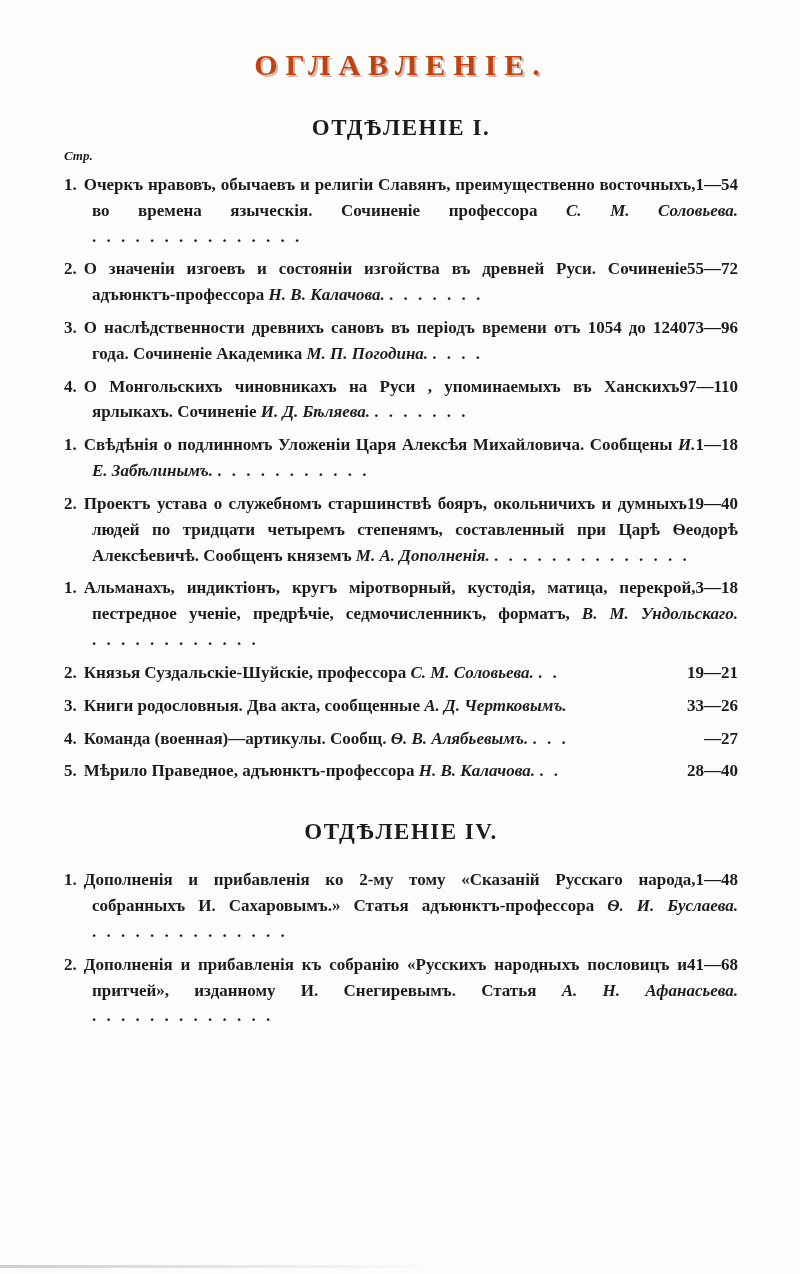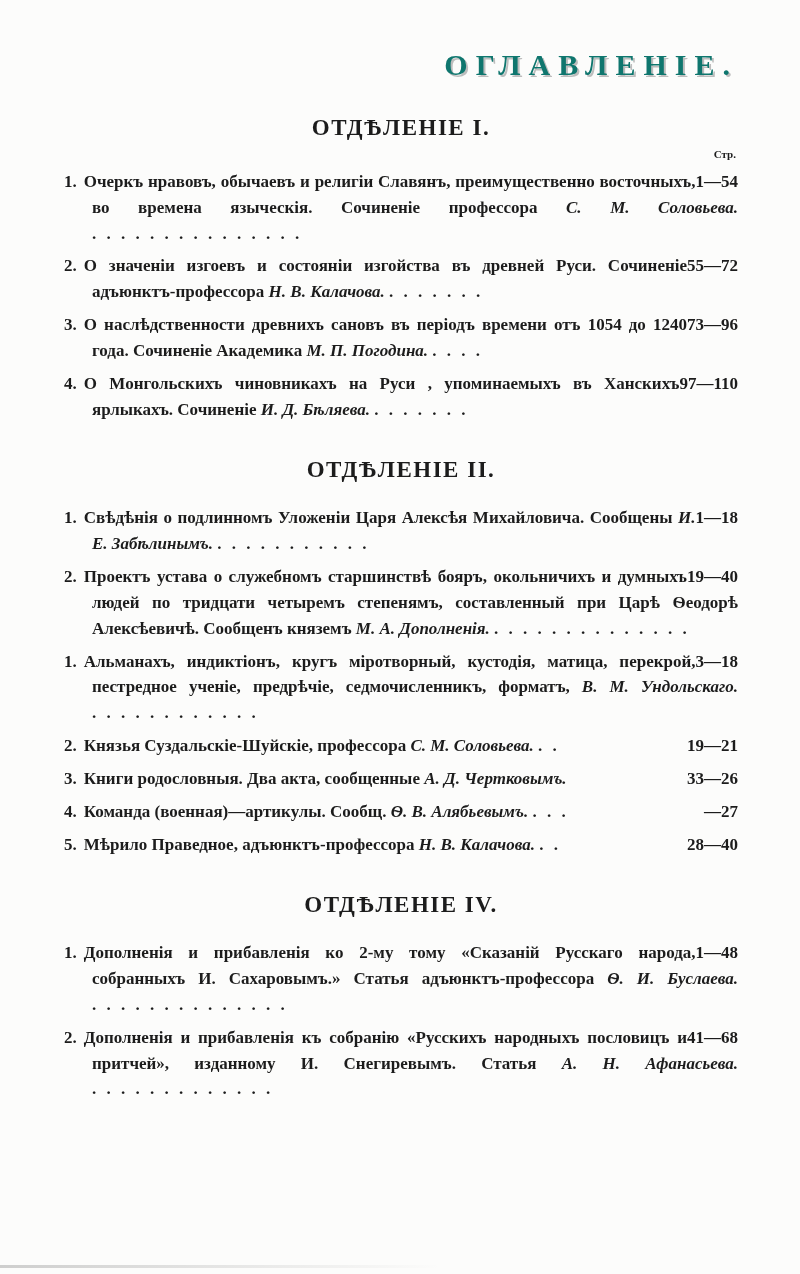--- a/index.html
+++ b/index.html
@@ -9,42 +9,42 @@
     height: 1274px;
     margin: 0 auto;
     background: #fcfcfb;
     overflow: hidden;
     box-sizing: border-box;
     padding: 50px 62px 0 64px;
     font-family: "Liberation Serif", "DejaVu Serif", serif;
     color: #1c1c1c;
   }
   .doc-title {
-    text-align: right;
+    text-align: center;
     font-size: 30px;
     font-weight: bold;
     letter-spacing: 8px;
-    color: #0f766e;
+    color: #c2410c;
     text-shadow: 2px 2px 0 #bdbdbd;
     margin: 0 0 30px 0;
     line-height: 1;
   }
   .section-heading {
     text-align: center;
     font-size: 23px;
     font-weight: bold;
     letter-spacing: 1.5px;
     margin: 36px 0 24px 0;
     line-height: 1;
   }
   .section-heading.first { margin-bottom: 8px; }
   .page-col-header {
-    text-align: right;
+    font-style: italic;
     font-weight: bold;
-    font-size: 11px;
+    font-size: 13px;
     margin: 0 2px 6px 0;
     line-height: 1.45;
   }
   .entry {
     font-size: 17px;
     font-weight: bold;
     line-height: 1.52;
     text-align: justify;
     padding-left: 28px;
     text-indent: -28px;
@@ -78,21 +78,20 @@
   <div class="entry">
     <span class="pages">55—72</span><span class="num">2.</span><span class="txt">О значеніи изгоевъ и состояніи изгойства въ древней Руси. Сочиненіе адъюнктъ-профессора </span><span class="author">Н. В. Калачова.</span> <span class="leader">. . . . . . .</span>
   </div>
   <div class="entry">
     <span class="pages">73—96</span><span class="num">3.</span><span class="txt">О наслѣдственности древнихъ сановъ въ періодъ времени отъ 1054 до 1240 года. Сочиненіе Академика </span><span class="author">М. П. Погодина.</span> <span class="leader">. . . .</span>
   </div>
   <div class="entry">
     <span class="pages">97—110</span><span class="num">4.</span><span class="txt">О Монгольскихъ чиновникахъ на Руси , упоминаемыхъ въ Ханскихъ ярлыкахъ. Сочиненіе </span><span class="author">И. Д. Бѣляева.</span> <span class="leader">. . . . . . .</span>
   </div>
 
-  <div class="section-heading">ОТДѢЛЕНІЕ II.</div>
 
   <div class="entry">
     <span class="pages">1—18</span><span class="num">1.</span><span class="txt">Свѣдѣнія о подлинномъ Уложеніи Царя Алексѣя Михайловича. Сообщены </span><span class="author">И. Е. Забѣлинымъ.</span> <span class="leader">. . . . . . . . . . .</span>
   </div>
   <div class="entry">
     <span class="pages">19—40</span><span class="num">2.</span><span class="txt">Проектъ устава о служебномъ старшинствѣ бояръ, окольничихъ и думныхъ людей по тридцати четыремъ степенямъ, составленный при Царѣ Ѳеодорѣ Алексѣевичѣ. Сообщенъ княземъ </span><span class="author">М. А. Дополненія.</span> <span class="leader">. . . . . . . . . . . . . .</span>
   </div>
 
 
   <div class="entry">

